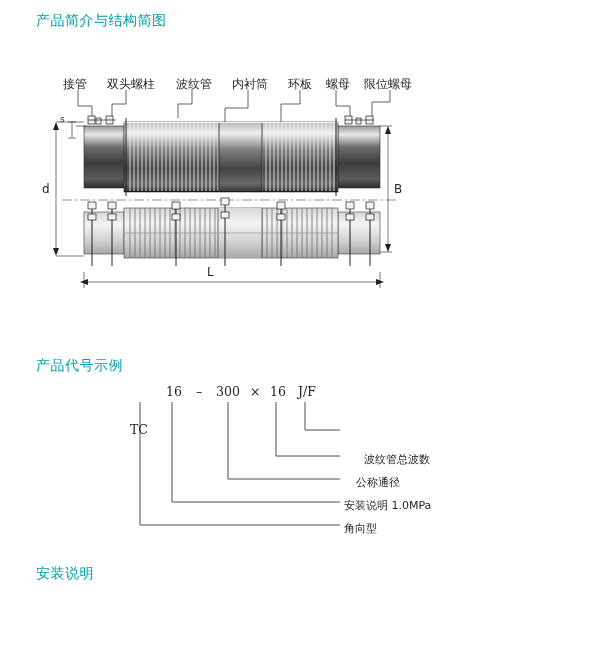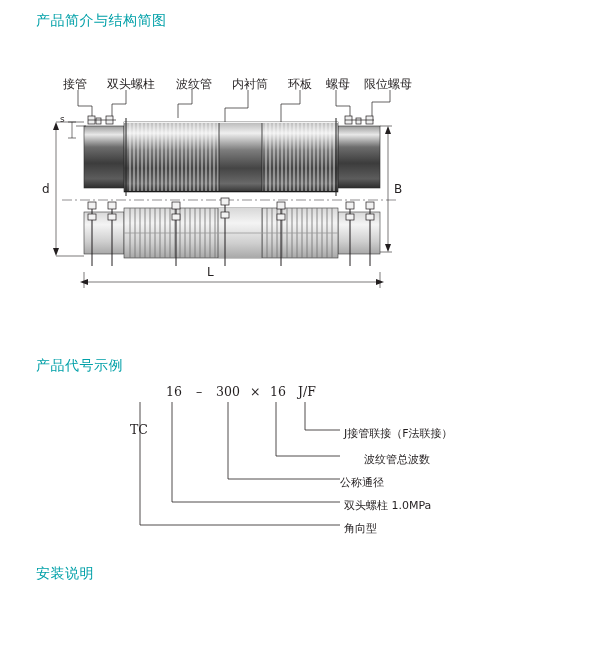--- a/index.html
+++ b/index.html
@@ -286,24 +286,23 @@
 
 <div id="fig2">
   <div class="code" style="left:130px;top:20px;margin-top:24px;">TC</div>
   <div class="code" style="left:166px;top:6px;">16</div>
   <div class="code" style="left:196px;top:6px;">–</div>
   <div class="code" style="left:216px;top:6px;text-align:right;">300</div>
   <div class="code" style="left:250px;top:6px;">×</div>
   <div class="code" style="left:270px;top:6px;">16</div>
   <div class="code" style="left:298px;top:6px;">J/F</div>
 
-  <div class="note" style="left:344px;top:48px;">J接管联接（F法联接）</div>
   <div class="note" style="left:364px;top:74px;">波纹管总波数</div>
-  <div class="note" style="left:340px;top:97px;">公称通径</div>
-  <div class="note" style="left:344px;top:120px;">双头螺柱 1.0MPa</div>
+  <div class="note" style="left:356px;top:97px;">公称通径</div>
+  <div class="note" style="left:344px;top:120px;">安装说明 1.0MPa</div>
   <div class="note" style="left:344px;top:143px;">角向型</div>
 
   <svg width="600" height="170" viewBox="0 0 600 170">
     <g stroke="#231f20" stroke-width="0.8" fill="none">
 
       <path d="M305,24 L305,52 L340,52"></path>
 
       <path d="M276,24 L276,78 L340,78"></path>
 
       <path d="M228,24 L228,101 L340,101"></path>

